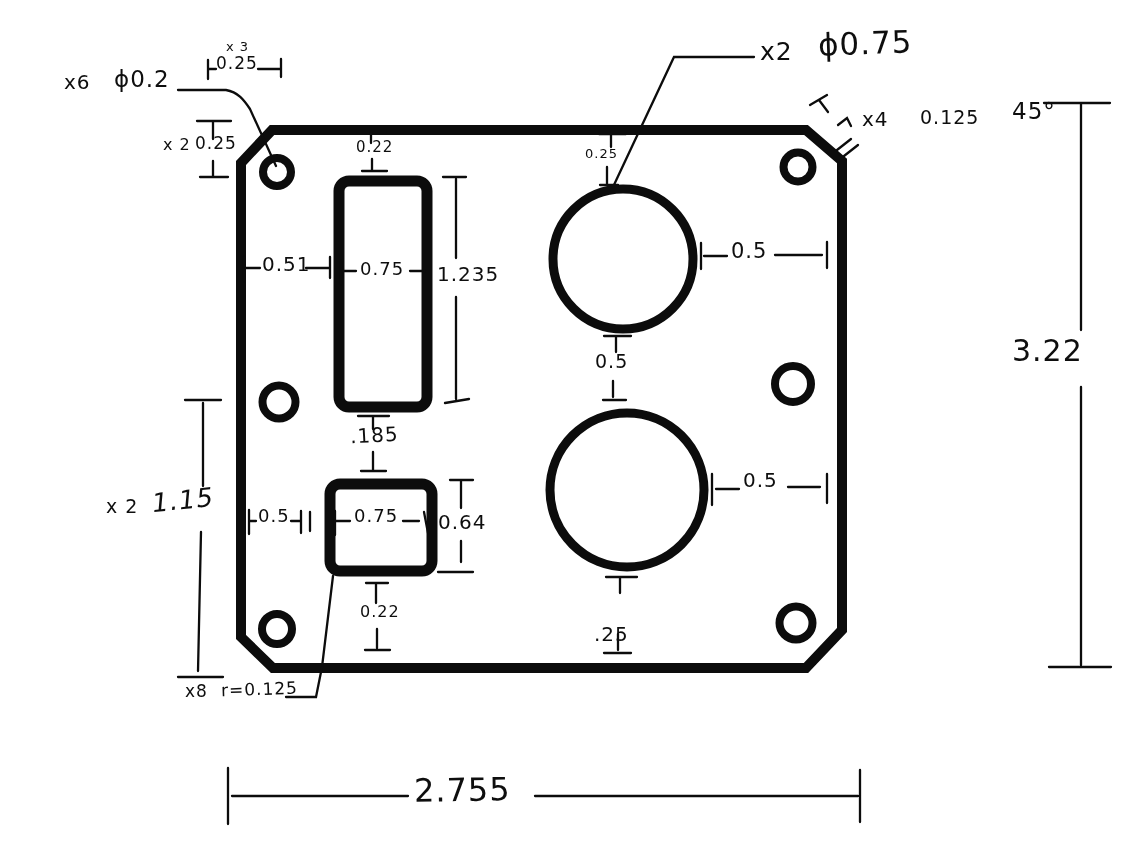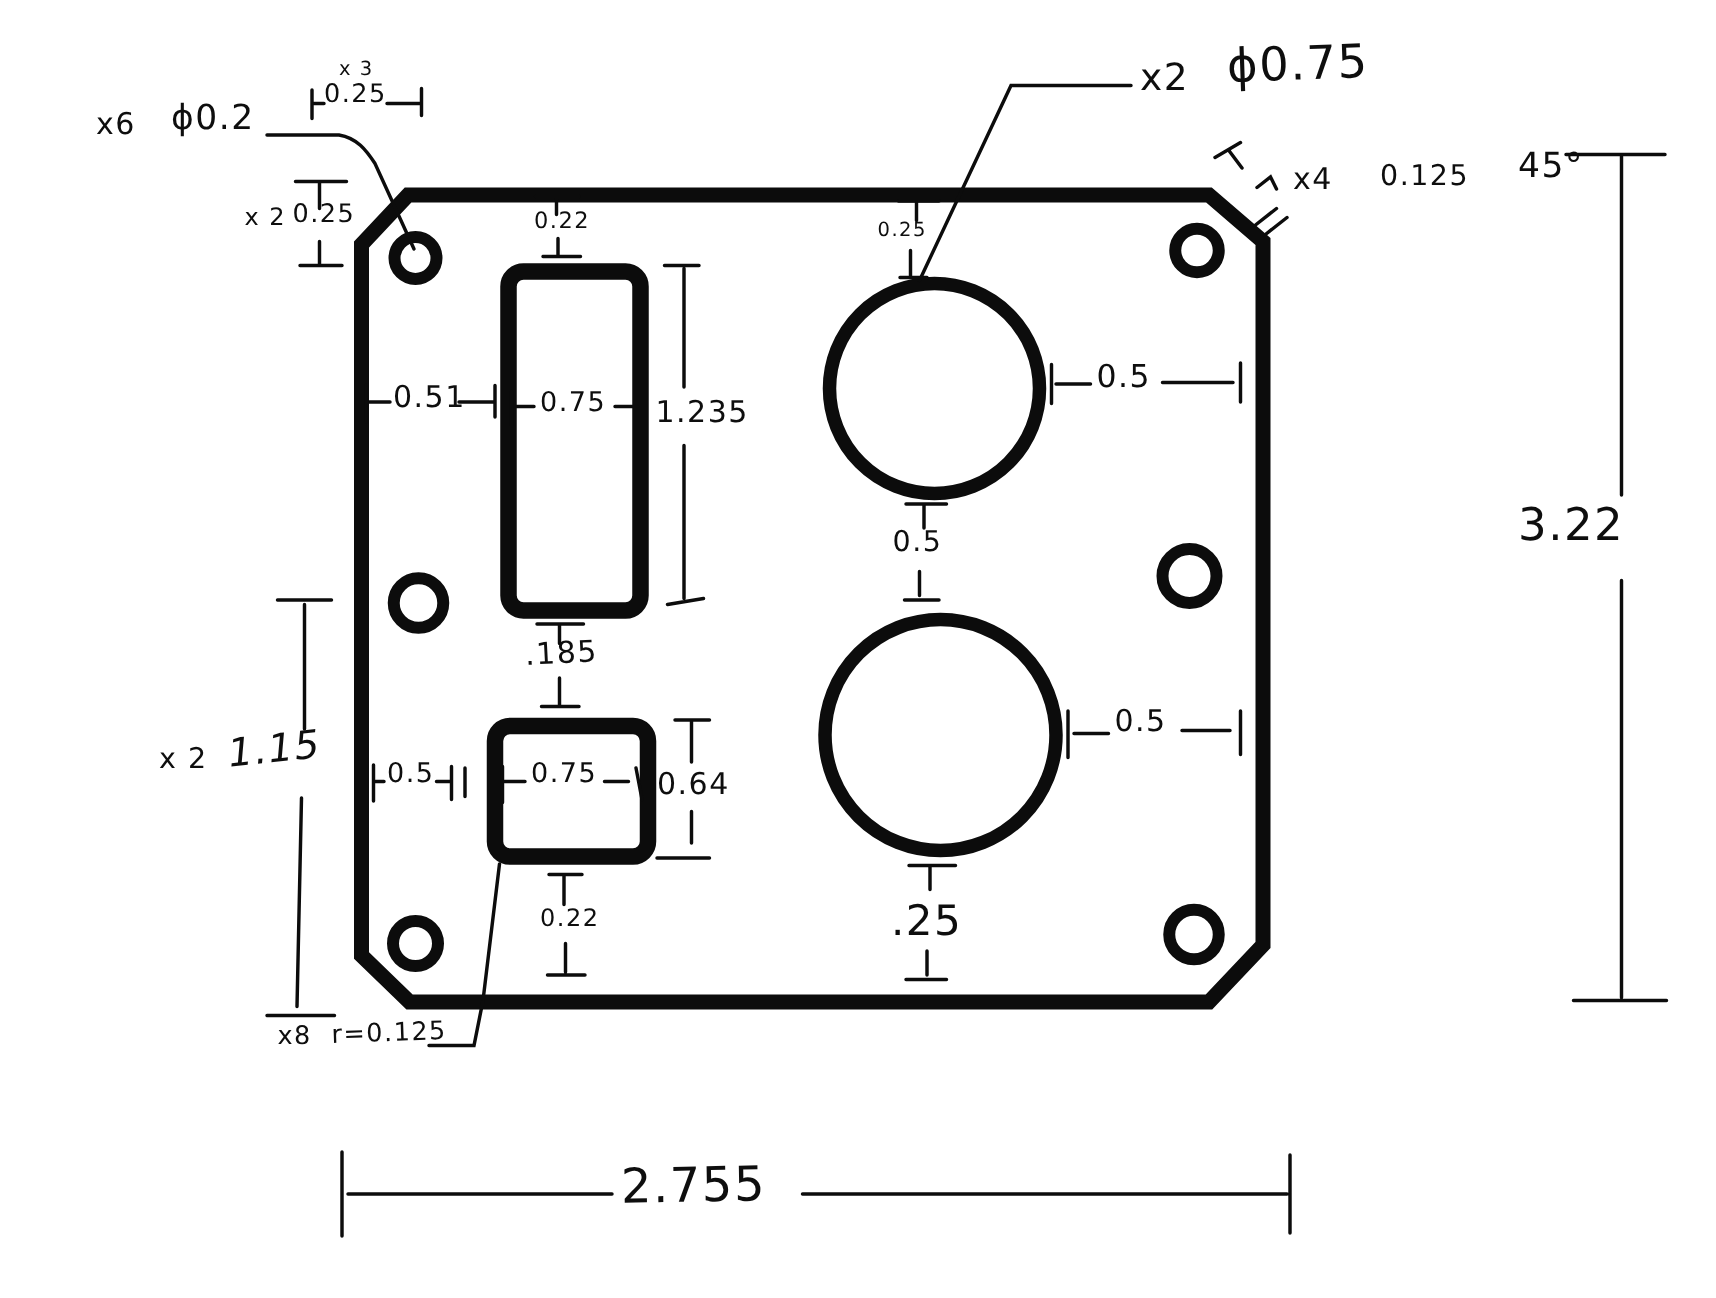--- a/index.html
+++ b/index.html
@@ -105,17 +105,17 @@
   <div class="lbl" style="left:152px;top:487px;font-size:26px;font-style:italic;transform:rotate(-6deg)">1.15</div>
   <div class="lbl" style="left:760px;top:39px;font-size:25px">x2</div>
   <div class="lbl" style="left:818px;top:28px;font-size:31px;transform:rotate(-2deg)">ϕ0.75</div>
   <div class="lbl" style="left:862px;top:109px;font-size:20px">x4</div>
   <div class="lbl" style="left:920px;top:108px;font-size:19px">0.125</div>
   <div class="lbl" style="left:1012px;top:100px;font-size:23px">45°</div>
   <div class="lbl" style="left:585px;top:147px;font-size:13px">0.25</div>
   <div class="lbl" style="left:731px;top:241px;font-size:21px">0.5</div>
   <div class="lbl" style="left:595px;top:352px;font-size:19px">0.5</div>
   <div class="lbl" style="left:743px;top:470px;font-size:20px">0.5</div>
-  <div class="lbl" style="left:594px;top:600px;font-size:28px">.25</div>
+  <div class="lbl" style="left:594px;top:624px;font-size:20px">.25</div>
   <div class="lbl" style="left:1012px;top:336px;font-size:30px">3.22</div>
   <div class="lbl" style="left:414px;top:774px;font-size:32px;transform:rotate(-1deg)">2.755</div>
 
 </div>
 
 </body></html>

